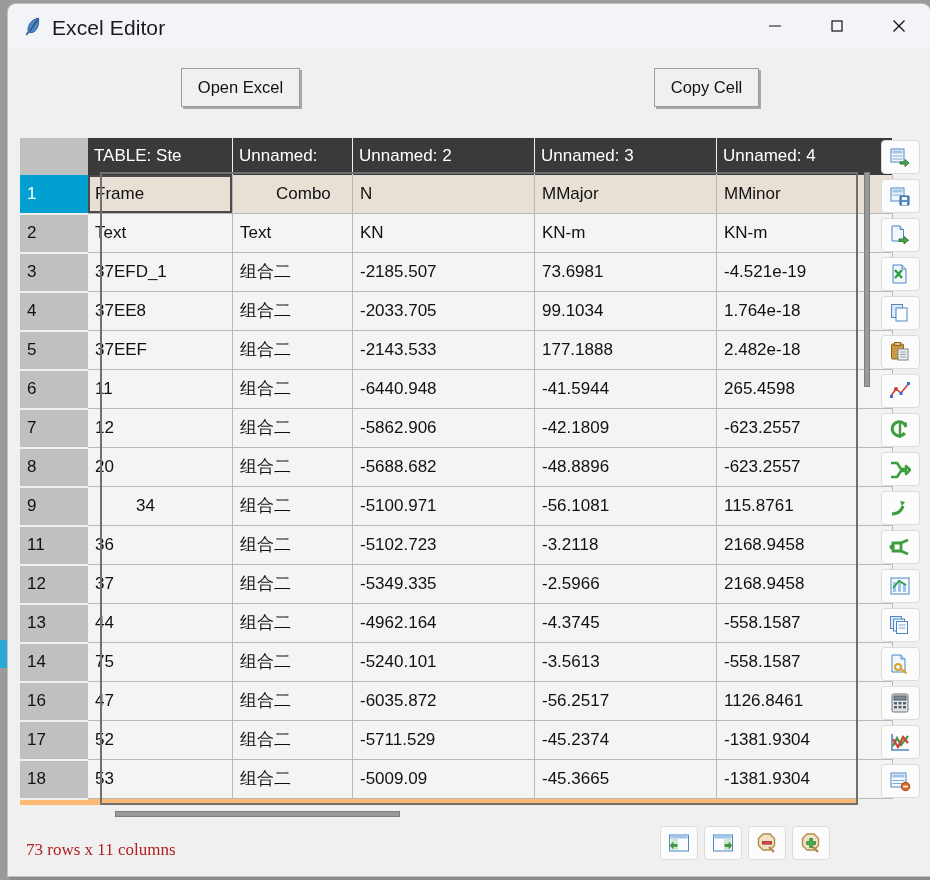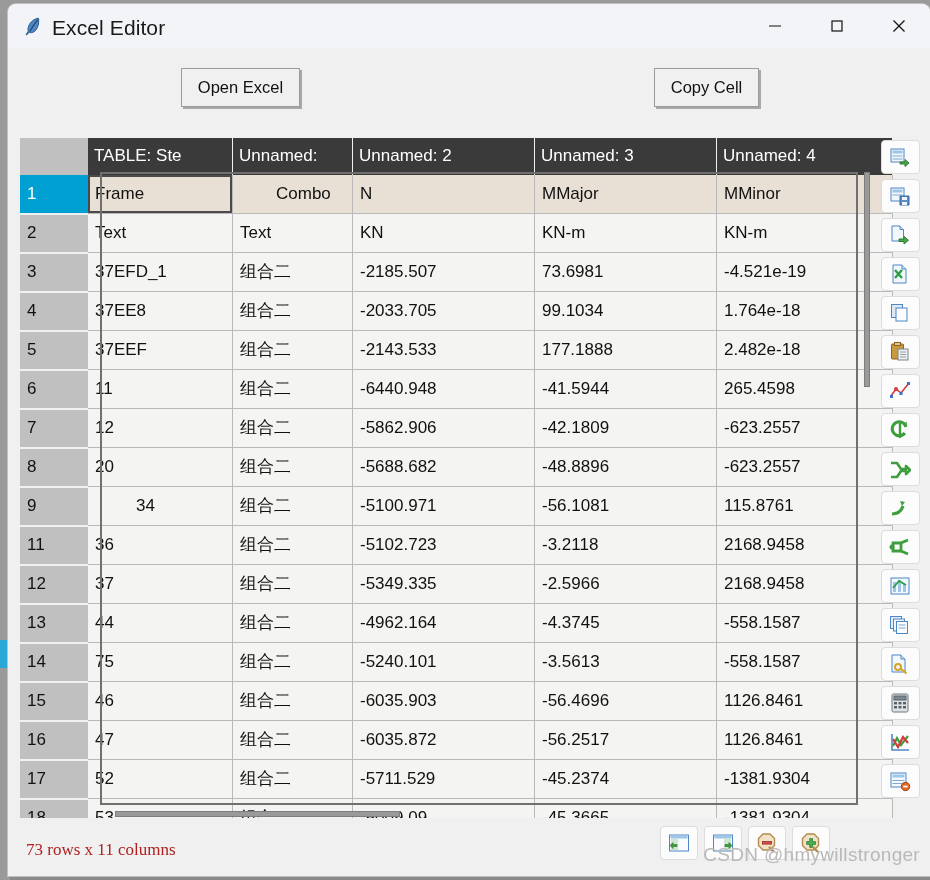--- a/index.html
+++ b/index.html
@@ -379,28 +379,20 @@
                 <td class="cell" style="width: 175px;">-4.3745</td>
                 <td class="cell" style="width: 169px;">-558.1587</td>
               </tr>
               <tr>
                 <td class="rownum">14</td>
                 <td class="cell" style="width: 138px;">75</td>
                 <td class="cell" style="width: 113px;">组合二</td>
                 <td class="cell" style="width: 175px;">-5240.101</td>
                 <td class="cell" style="width: 175px;">-3.5613</td>
                 <td class="cell" style="width: 169px;">-558.1587</td>
-              </tr>
-              <tr>
-                <td class="rownum">15</td>
-                <td class="cell" style="width: 138px;">46</td>
-                <td class="cell" style="width: 113px;">组合二</td>
-                <td class="cell" style="width: 175px;">-6035.903</td>
-                <td class="cell" style="width: 175px;">-56.4696</td>
-                <td class="cell" style="width: 169px;">1126.8461</td>
               </tr>
               <tr>
                 <td class="rownum">16</td>
                 <td class="cell" style="width: 138px;">47</td>
                 <td class="cell" style="width: 113px;">组合二</td>
                 <td class="cell" style="width: 175px;">-6035.872</td>
                 <td class="cell" style="width: 175px;">-56.2517</td>
                 <td class="cell" style="width: 169px;">1126.8461</td>
               </tr>
               <tr>
@@ -604,17 +596,16 @@
             </svg>
           </div>
           <div class="bbtn">
             <svg width="22" height="22" viewBox="0 0 22 22">
               <path d="M7 2h7l4.5 4.5v7L14 18H7L2.5 13.5v-7z" fill="#f0e2c6" stroke="#b38b4a" stroke-width="1.4"></path>
               <path d="M9.7 6.6h2.8v3h3v2.8h-3v3H9.7v-3h-3V9.6h3z" fill="#4caf50" stroke="#2e7d32" stroke-width=".8"></path>
               <path d="M13 15l5 5" stroke="#b38b4a" stroke-width="2.4"></path>
             </svg>
           </div>
         </div>
-      <span class="watermark">CSDN @hmywillstronger</span>
     </div>
 
   </div>
 </div>
 
 </body></html>

